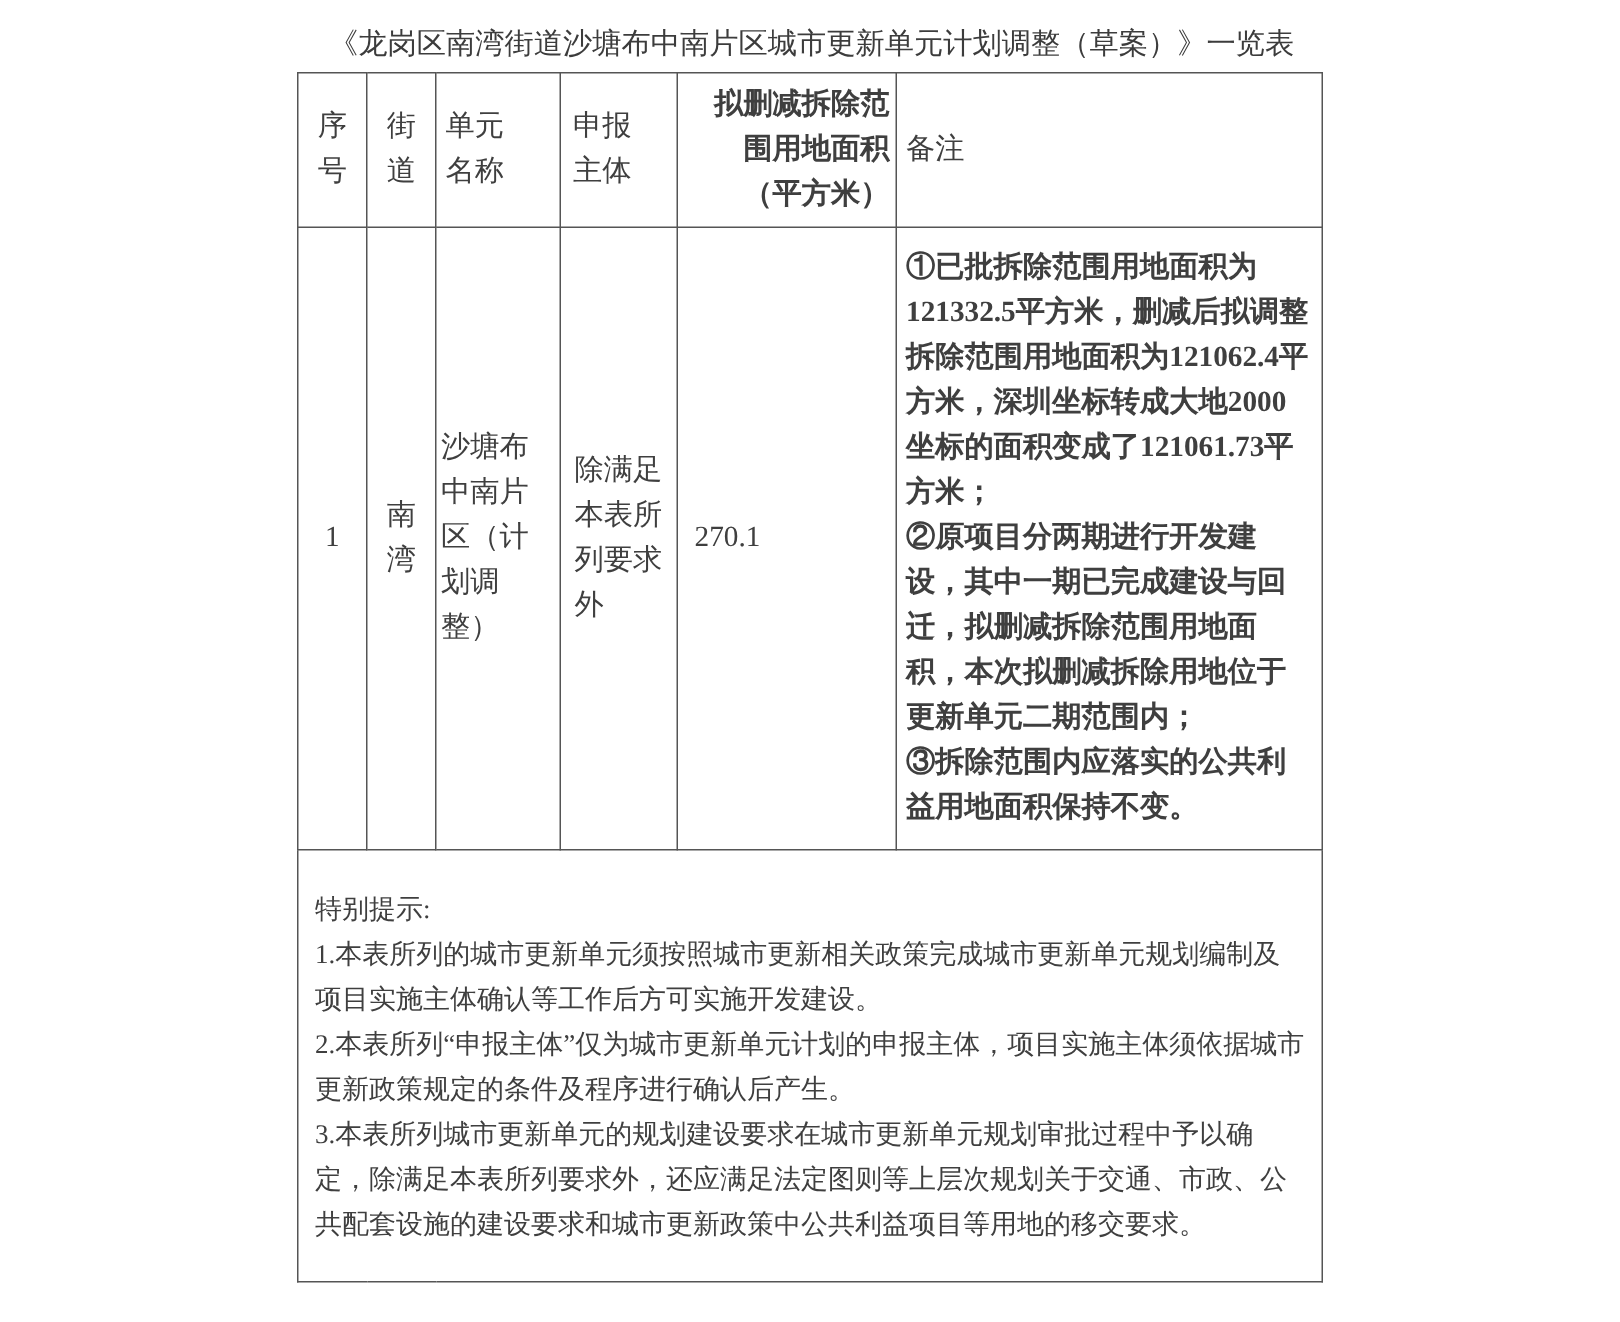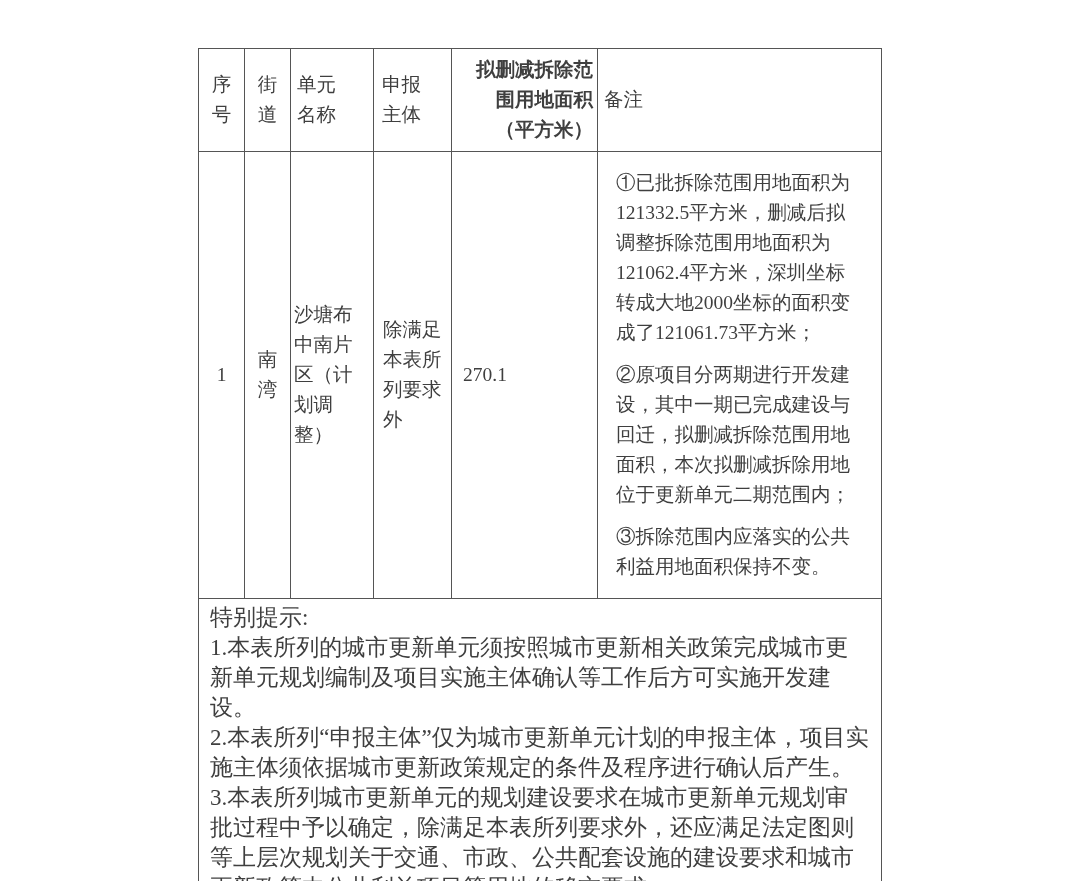--- a/index.html
+++ b/index.html
@@ -49,34 +49,35 @@
   .c-area-h { text-align: right; padding: 0 4px 0 7px; line-height: 29px; font-weight: bold; }
   .c-rem-h  { text-align: left; padding: 0 6px; margin-left: 15px; }
   .c-unit-d { text-align: left; padding: 0 3px; }
   .c-appl-d { text-align: left; padding: 0 9px; }
   .c-area-d { text-align: left; padding: 0 20px 0 11px; }
   .c-remarks {
     text-align: left;
     padding: 4px 6px;
     line-height: 30.5px;
   }
-  .c-remarks p { margin: 12px; }
+  .c-remarks p { margin: 0; font-weight: bold; }
   td.notes {
     vertical-align: top;
     padding: 4px 11px;
     line-height: 33px;
-    font-size: 23px;
+    font-size: 18px;
   }
   td.notes p { margin: 0; }
 </style>
 </head>
 <body>
 
 <div class="doc">
 
+  <div class="title">《龙岗区南湾街道沙塘布中南片区城市更新单元计划调整（草案）》一览表</div>
 
   <table class="tbl">
     <colgroup>
       <col style="width:46px">
       <col style="width:46px">
       <col style="width:83px">
       <col style="width:78px">
       <col style="width:146px">
       <col style="width:284px">
     </colgroup>

